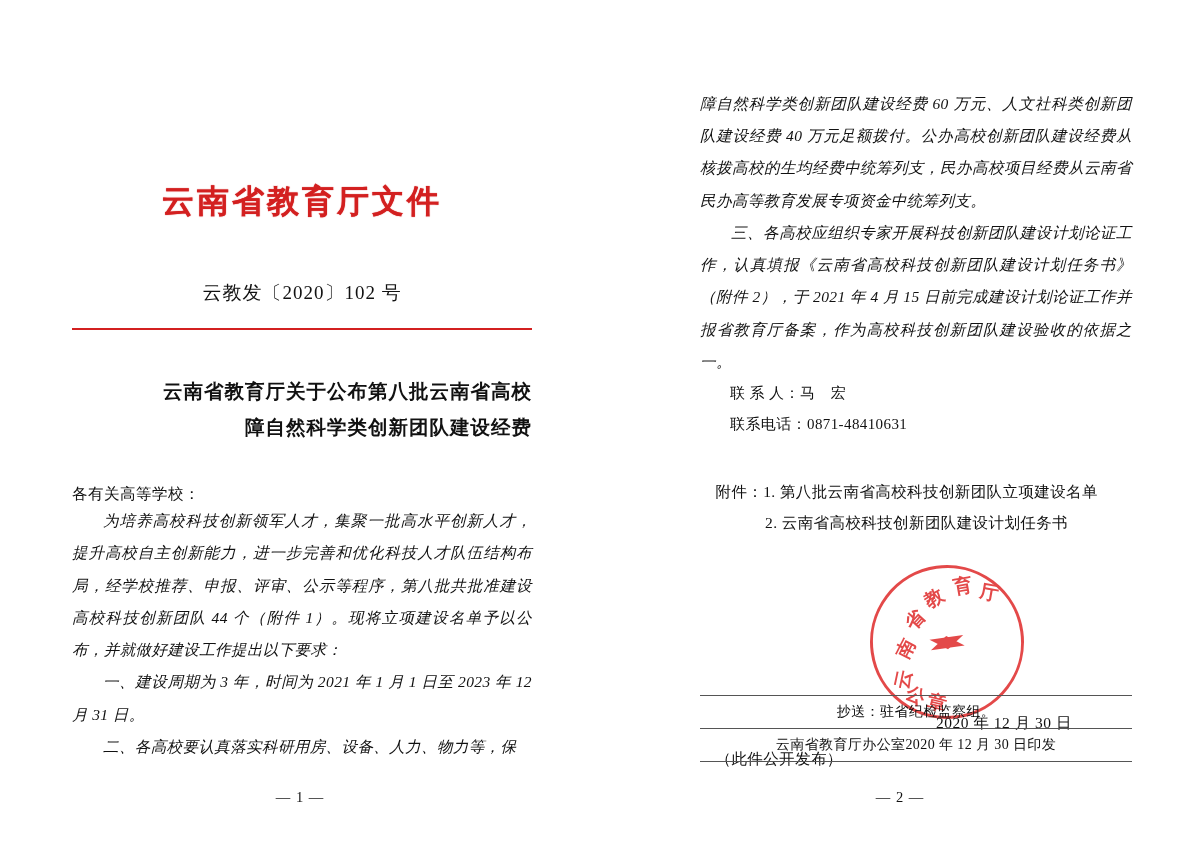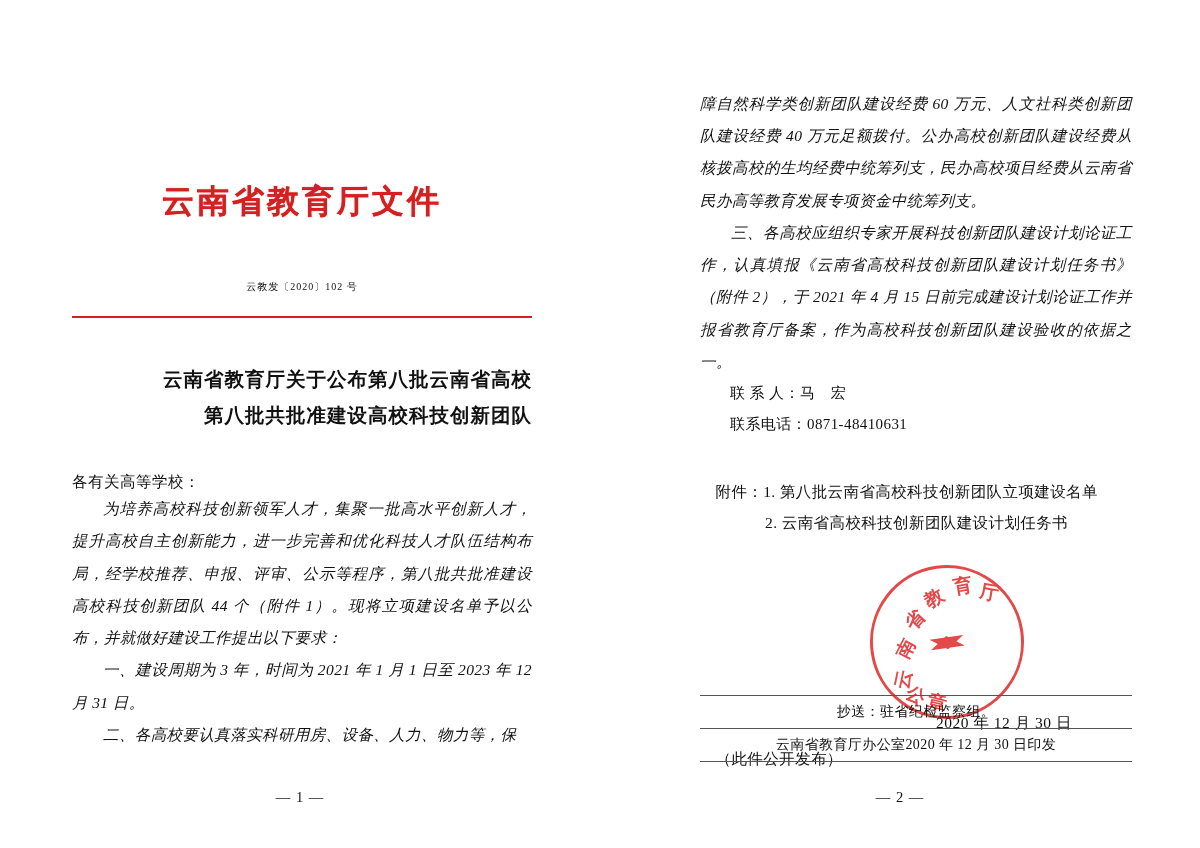--- a/index.html
+++ b/index.html
@@ -51,21 +51,21 @@
     color: #d32020;
     font-family: "Liberation Serif", "DejaVu Serif", serif;
     font-weight: bold;
     font-size: 32px;
     letter-spacing: 3px;
     margin-top: 120px;
     text-shadow: 0 0 1px #d32020;
   }
   .doc-number {
     text-align: center;
-    font-size: 10px;
+    font-size: 19px;
     margin-top: 56px;
     letter-spacing: 1px;
     color: #111;
   }
   .red-rule {
     height: 2px;
     background: #d32020;
     margin-top: 22px;
     width: 100%;
   }
@@ -222,21 +222,21 @@
     <div class="content-left">
 
       <div class="masthead">云南省教育厅文件</div>
 
       <div class="doc-number">云教发〔2020〕102 号</div>
 
       <div class="red-rule"></div>
 
       <div class="doc-title">
         <div>云南省教育厅关于公布第八批云南省高校</div>
-        <div>第八批共批准建设高校科技创新团队</div>
+        <div>障自然科学类创新团队建设经费</div>
       </div>
 
       <div class="salutation">各有关高等学校：</div>
 
       <p class="body indent gap">为培养高校科技创新领军人才，集聚一批高水平创新人才，提升高校自主创新能力，进一步完善和优化科技人才队伍结构布局，经学校推荐、申报、评审、公示等程序，第八批共批准建设高校科技创新团队 44 个（附件 1）。现将立项建设名单予以公布，并就做好建设工作提出以下要求：</p>
 
       <p class="body indent">一、建设周期为 3 年，时间为 2021 年 1 月 1 日至 2023 年 12 月 31 日。</p>
 
       <p class="body indent">二、各高校要认真落实科研用房、设备、人力、物力等，保</p>
     </div>

